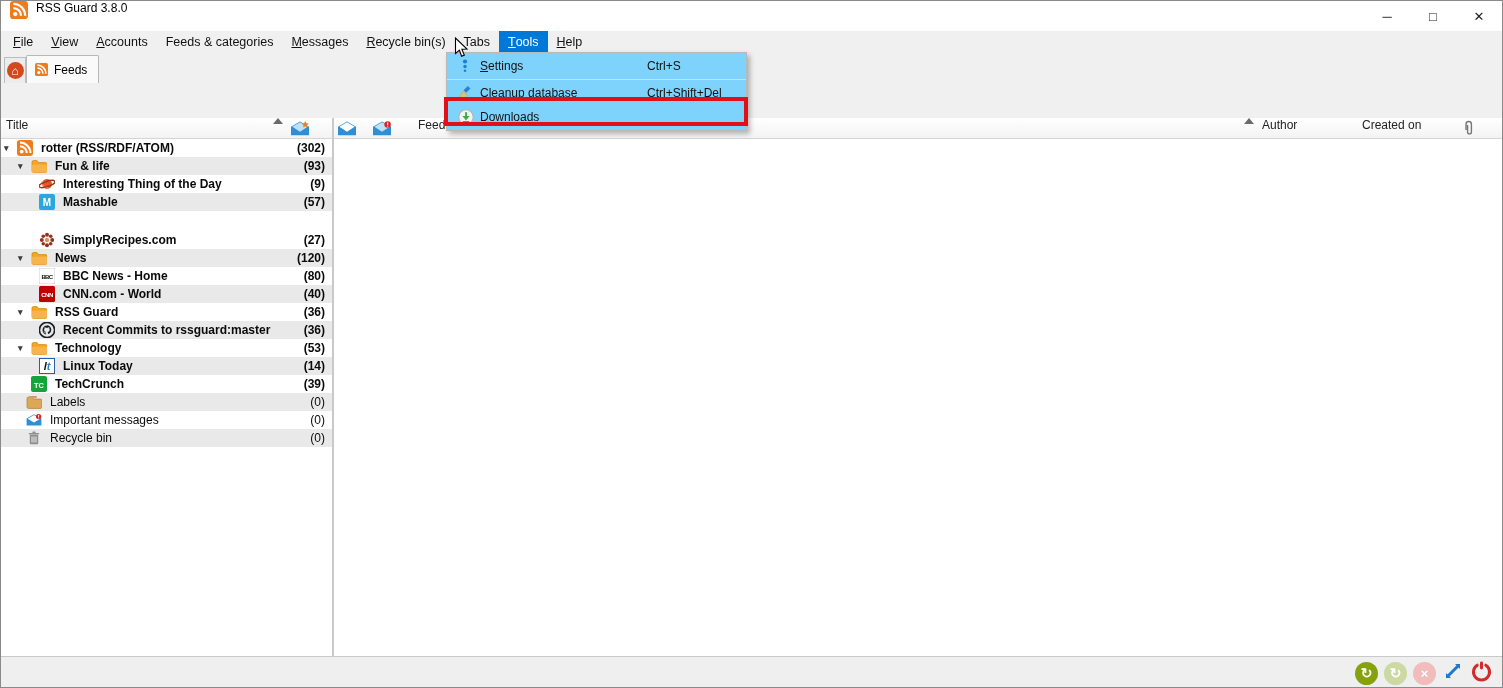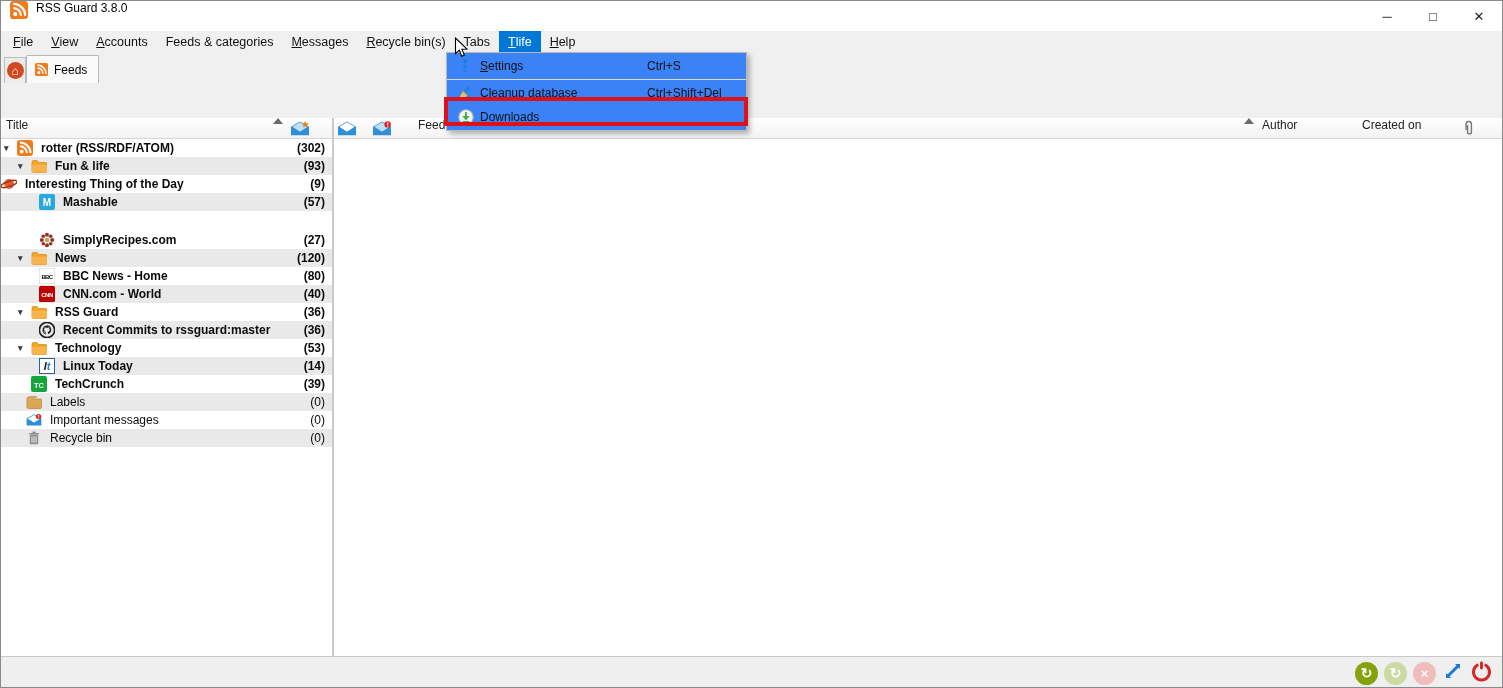--- a/index.html
+++ b/index.html
@@ -55,21 +55,21 @@
   .tw{width:13px;font-size:9px;color:#3c3c3c;flex:none;line-height:1;}
   .fi{width:16px;height:16px;flex:none;margin-right:8px;}
   .fi svg{width:16px;height:16px;display:block;}
   .flab{white-space:nowrap;}
   .fcnt{position:absolute;right:7px;}
 
   
   .statusbar{position:absolute;left:0;top:655px;width:100%;height:33px;background:#efefef;border-top:1px solid #c9c9c9;display:flex;align-items:center;justify-content:flex-end;gap:6px;padding-right:9px;}
 
   
-  .menupopup{position:absolute;left:445px;top:51px;width:301px;background:#3b82f6;border:1px solid #b9b9b9;box-shadow:3px 3px 5px rgba(0,0,0,.28);z-index:50;padding:1px 0;}
+  .menupopup{position:absolute;left:445px;top:51px;width:301px;background:#7dd3fc;border:1px solid #b9b9b9;box-shadow:3px 3px 5px rgba(0,0,0,.28);z-index:50;padding:1px 0;}
   .pitem{position:relative;height:24px;display:flex;align-items:center;font-size:12px;color:#111;}
   .pitem .picon{position:absolute;left:11px;width:16px;height:16px;}
   .pitem .picon svg{width:16px;height:16px;display:block;}
   .pitem .ptext{position:absolute;left:33px;}
   .pitem .ptext .ul{text-decoration:underline;}
   .pitem .pshort{position:absolute;left:200px;}
   .psep{height:1px;background:#dcdcdc;margin:1px 0;}
 
   .annot-rect{position:absolute;left:443px;top:96px;width:304px;height:29px;border:4px solid #e01018;z-index:60;}
 
@@ -129,21 +129,21 @@
       </div>
       <div class="mitem">
         <span class="ul">R</span>
         <span>ecycle bin(s)</span>
       </div>
       <div class="mitem">
         <span>Tabs</span>
       </div>
       <div class="mitem sel">
         <span class="ul">T</span>
-        <span>life</span>
+        <span>ools</span>
       </div>
       <div class="mitem">
         <span class="ul">H</span>
         <span>elp</span>
       </div>
     </div>
 
   <div class="tabbar">
     <div class="hometab">
         <span class="i-home">⌂</span>
@@ -274,21 +274,21 @@
         <span class="tw">▾</span>
         <span class="fi">
           <svg viewBox="0 0 16 16">
             <path d="M1 4 c0-.8.6-1.4 1.4-1.4 H6 l1.6 2 H14.6 c.8 0 1.4.6 1.4 1.4 V13 c0 .8-.6 1.4-1.4 1.4 H2.4 C1.6 14.4 1 13.8 1 13 Z" fill="#f5a623" stroke="#d9860f" stroke-width=".8"></path>
             <path d="M1 6.8 H16 V13 c0 .8-.6 1.4-1.4 1.4 H2.4 C1.6 14.4 1 13.8 1 13 Z" fill="#f8b44c"></path>
           </svg>
         </span>
         <span class="flab">Fun &amp; life</span>
         <span class="fcnt">(93)</span>
       </div>
-      <div class="frow b" style=" border-radius: 6px;">
+      <div class="frow b" style="padding-left: 38px; border-radius: 6px;">
         <span class="fi">
           <svg viewBox="0 0 16 16">
             <circle cx="8" cy="8" r="5" fill="#e4572e"></circle>
             <path d="M3.2 5.5 a 5 5 0 0 0 6 6" fill="none" stroke="#f6926b" stroke-width="1.2"></path>
             <ellipse cx="8" cy="8" rx="8.3" ry="2.6" fill="none" stroke="#993311" stroke-width="1.3" transform="rotate(-18 8 8)"></ellipse>
           </svg>
         </span>
         <span class="flab">Interesting Thing of the Day</span>
         <span class="fcnt">(9)</span>
       </div>

